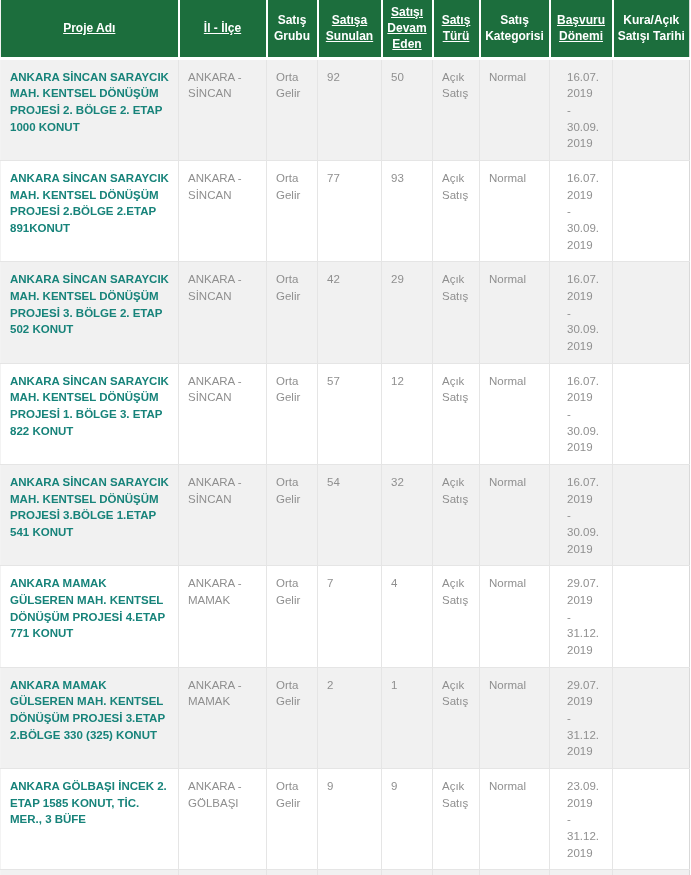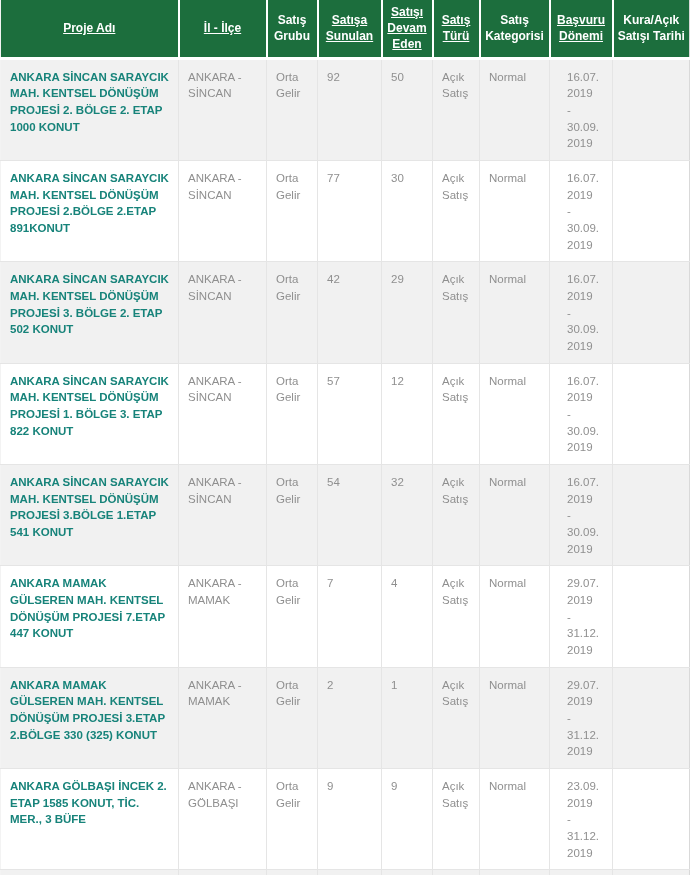--- a/index.html
+++ b/index.html
@@ -133,21 +133,21 @@
     <td></td>
   </tr>
 
   <tr>
     <td class="col-project">
       <span class="project-link">ANKARA SİNCAN SARAYCIK MAH. KENTSEL DÖNÜŞÜM PROJESİ 2.BÖLGE 2.ETAP 891KONUT</span>
     </td>
     <td>ANKARA - SİNCAN</td>
     <td>Orta Gelir</td>
     <td class="num">77</td>
-    <td class="num">30</td>
+    <td class="num">93</td>
     <td>Açık Satış</td>
     <td>Normal</td>
     <td>
       <span class="period-line">16.07.2019</span>
       <span class="period-line">-</span>
       <span class="period-line">30.09.2019</span>
     </td>
     <td></td>
   </tr>
 
@@ -200,21 +200,21 @@
     <td>
       <span class="period-line">16.07.2019</span>
       <span class="period-line">-</span>
       <span class="period-line">30.09.2019</span>
     </td>
     <td></td>
   </tr>
 
   <tr>
     <td class="col-project">
-      <span class="project-link">ANKARA MAMAK GÜLSEREN MAH. KENTSEL DÖNÜŞÜM PROJESİ 7.ETAP 447 KONUT</span>
+      <span class="project-link">ANKARA MAMAK GÜLSEREN MAH. KENTSEL DÖNÜŞÜM PROJESİ 4.ETAP 771 KONUT</span>
     </td>
     <td>ANKARA - MAMAK</td>
     <td>Orta Gelir</td>
     <td class="num">7</td>
     <td class="num">4</td>
     <td>Açık Satış</td>
     <td>Normal</td>
     <td>
       <span class="period-line">29.07.2019</span>
       <span class="period-line">-</span>

